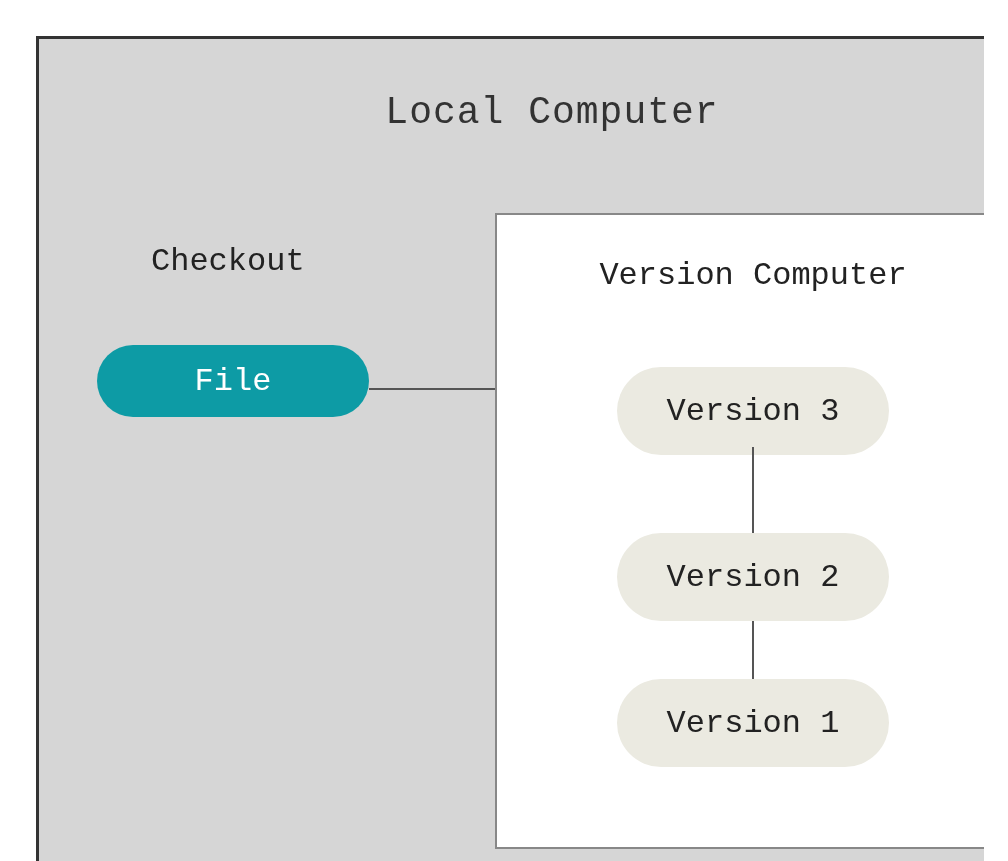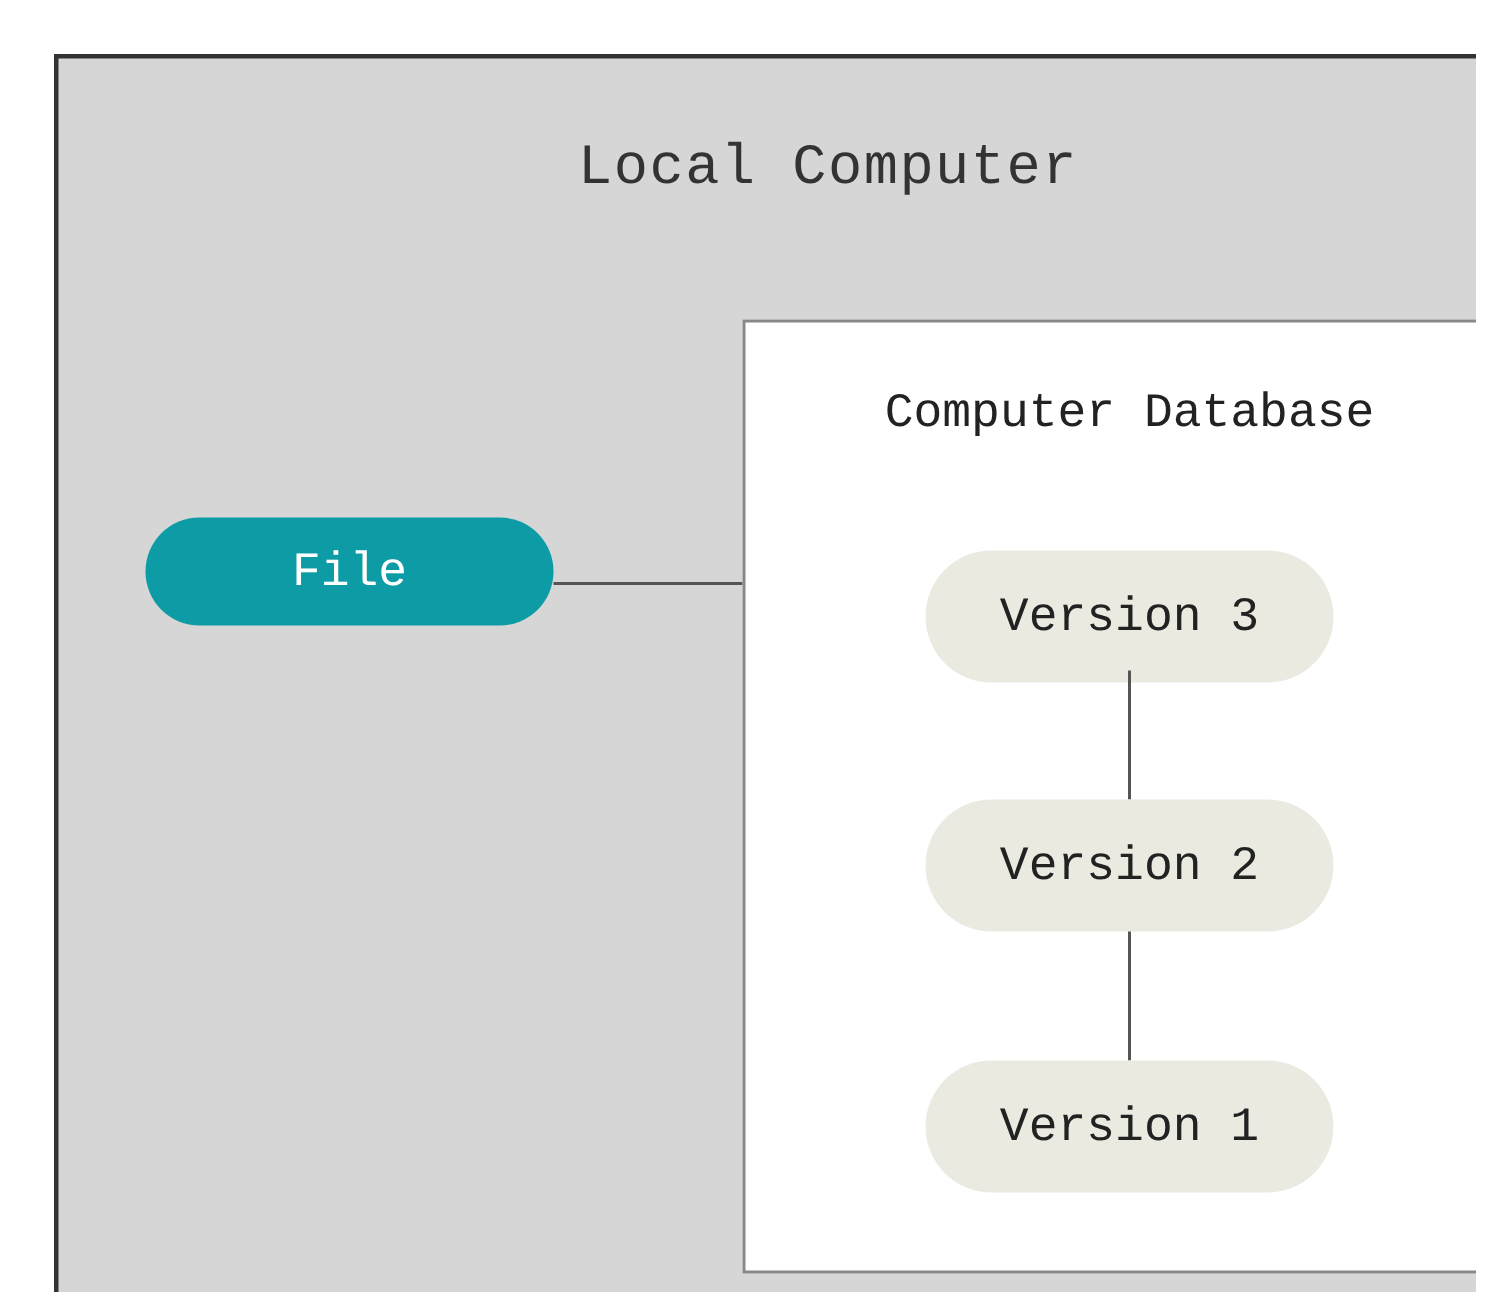--- a/index.html
+++ b/index.html
@@ -76,21 +76,21 @@
       background: #ebeae1;
       border-radius: 44px;
       display: flex;
       align-items: center;
       justify-content: center;
       color: #222;
       font-size: 32px;
     }
     .v3 { top: 140px; }
     .v2 { top: 306px; }
-    .v1 { top: 480px; }
+    .v1 { top: 452px; }
     .connector-h {
       position: absolute;
       top: 337px;
       left: 318px;
       width: 240px;
       height: 2px;
       background: #555;
     }
     .connector-v1 {
       position: absolute;
@@ -110,29 +110,30 @@
       height: 86px;
       background: #555;
     }
   </style>
 </head>
 <body>
 
 <div class="outer-container">
   <div class="title">Local Computer</div>
 
+  <div class="checkout-label">Checkout</div>
 
   <div class="connector-h"></div>
 
   <div class="file-node">
     <span>File</span>
   </div>
 
   <div class="database-box">
-    <div class="database-title">Computer Database</div>
+    <div class="database-title">Version Computer</div>
 
     <div class="version-node v3">
       <span>Version 3</span>
     </div>
     <div class="connector-v1"></div>
     <div class="version-node v2">
       <span>Version 2</span>
     </div>
     <div class="connector-v2"></div>
     <div class="version-node v1">

